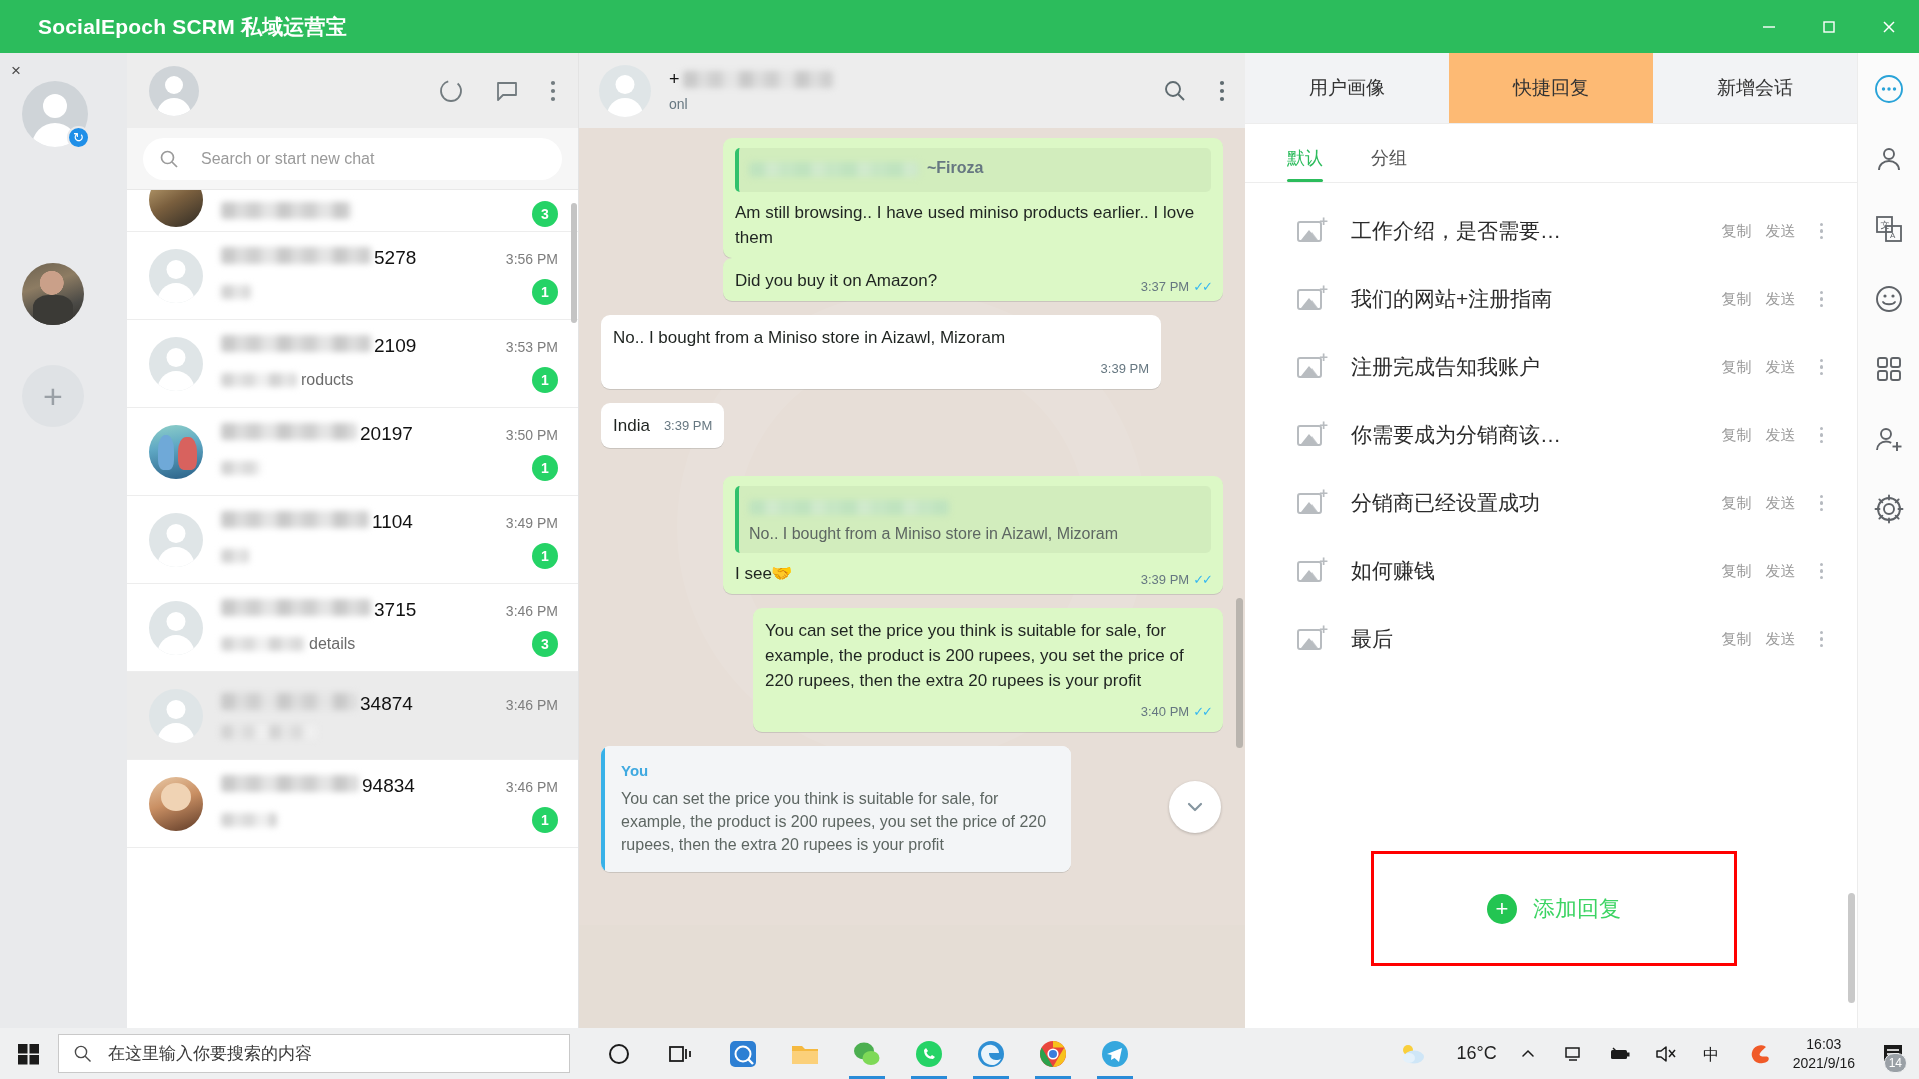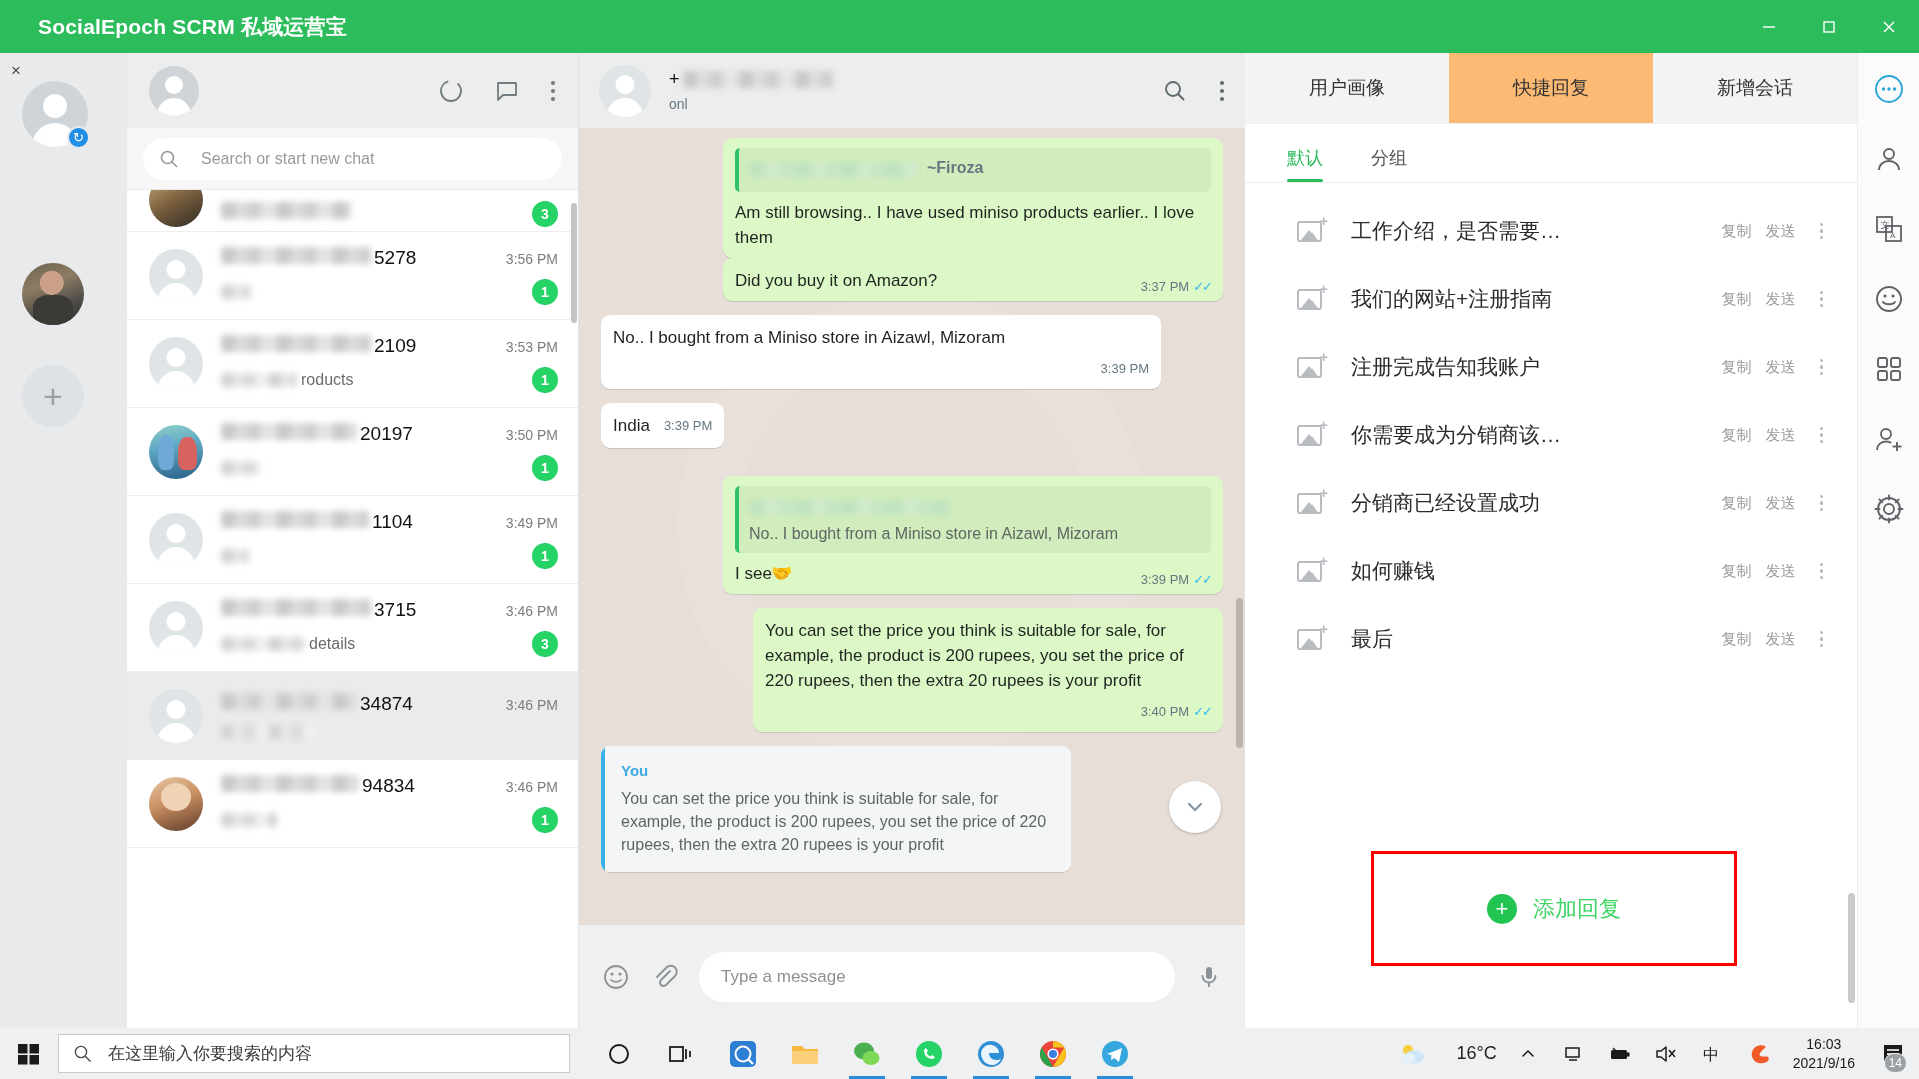--- a/index.html
+++ b/index.html
@@ -640,45 +640,20 @@
 
       </div>
       <div class="scroll-down-btn">
         <svg width="22" height="22" viewBox="0 0 22 22">
             <path d="M5 8l6 6 6-6" fill="none" stroke="#8696a0" stroke-width="2.2" stroke-linecap="round" stroke-linejoin="round"></path>
           </svg>
       </div>
       <div class="conv-scrollbar"></div>
     </div>
 
-    <div class="composer">
-      <div class="icon-btn">
-        <svg width="30" height="30" viewBox="0 0 30 30">
-            <circle cx="15" cy="15" r="11" fill="none" stroke="#8b9398" stroke-width="1.8"></circle>
-            <circle cx="11" cy="12" r="1.6" fill="#8b9398"></circle>
-            <circle cx="19" cy="12" r="1.6" fill="#8b9398"></circle>
-            <path d="M10 18c1.8 2.4 8.2 2.4 10 0" fill="none" stroke="#8b9398" stroke-width="1.8" stroke-linecap="round"></path>
-          </svg>
-      </div>
-      <div class="icon-btn">
-        <svg width="28" height="28" viewBox="0 0 28 28">
-            <path d="M19 8l-9 9a3.5 3.5 0 005 5l9-9a6 6 0 00-8.5-8.5L6 14" fill="none" stroke="#8b9398" stroke-width="1.9" stroke-linecap="round"></path>
-          </svg>
-      </div>
-      <div class="inp">
-        <span>Type a message</span>
-      </div>
-      <div class="icon-btn">
-        <svg width="28" height="28" viewBox="0 0 28 28">
-            <rect x="11" y="4" width="6" height="12" rx="3" fill="#8b9398"></rect>
-            <path d="M7.5 13a6.5 6.5 0 0013 0" fill="none" stroke="#8b9398" stroke-width="1.9" stroke-linecap="round"></path>
-            <line x1="14" y1="20" x2="14" y2="24" stroke="#8b9398" stroke-width="1.9"></line>
-          </svg>
-      </div>
-    </div>
   </div>
 
   <div class="scrm">
     <div class="scrm-tabs">
       <div class="scrm-tab dim">
         <span>用户画像</span>
       </div>
       <div class="scrm-tab inactive">
         <span>快捷回复</span>
       </div>

